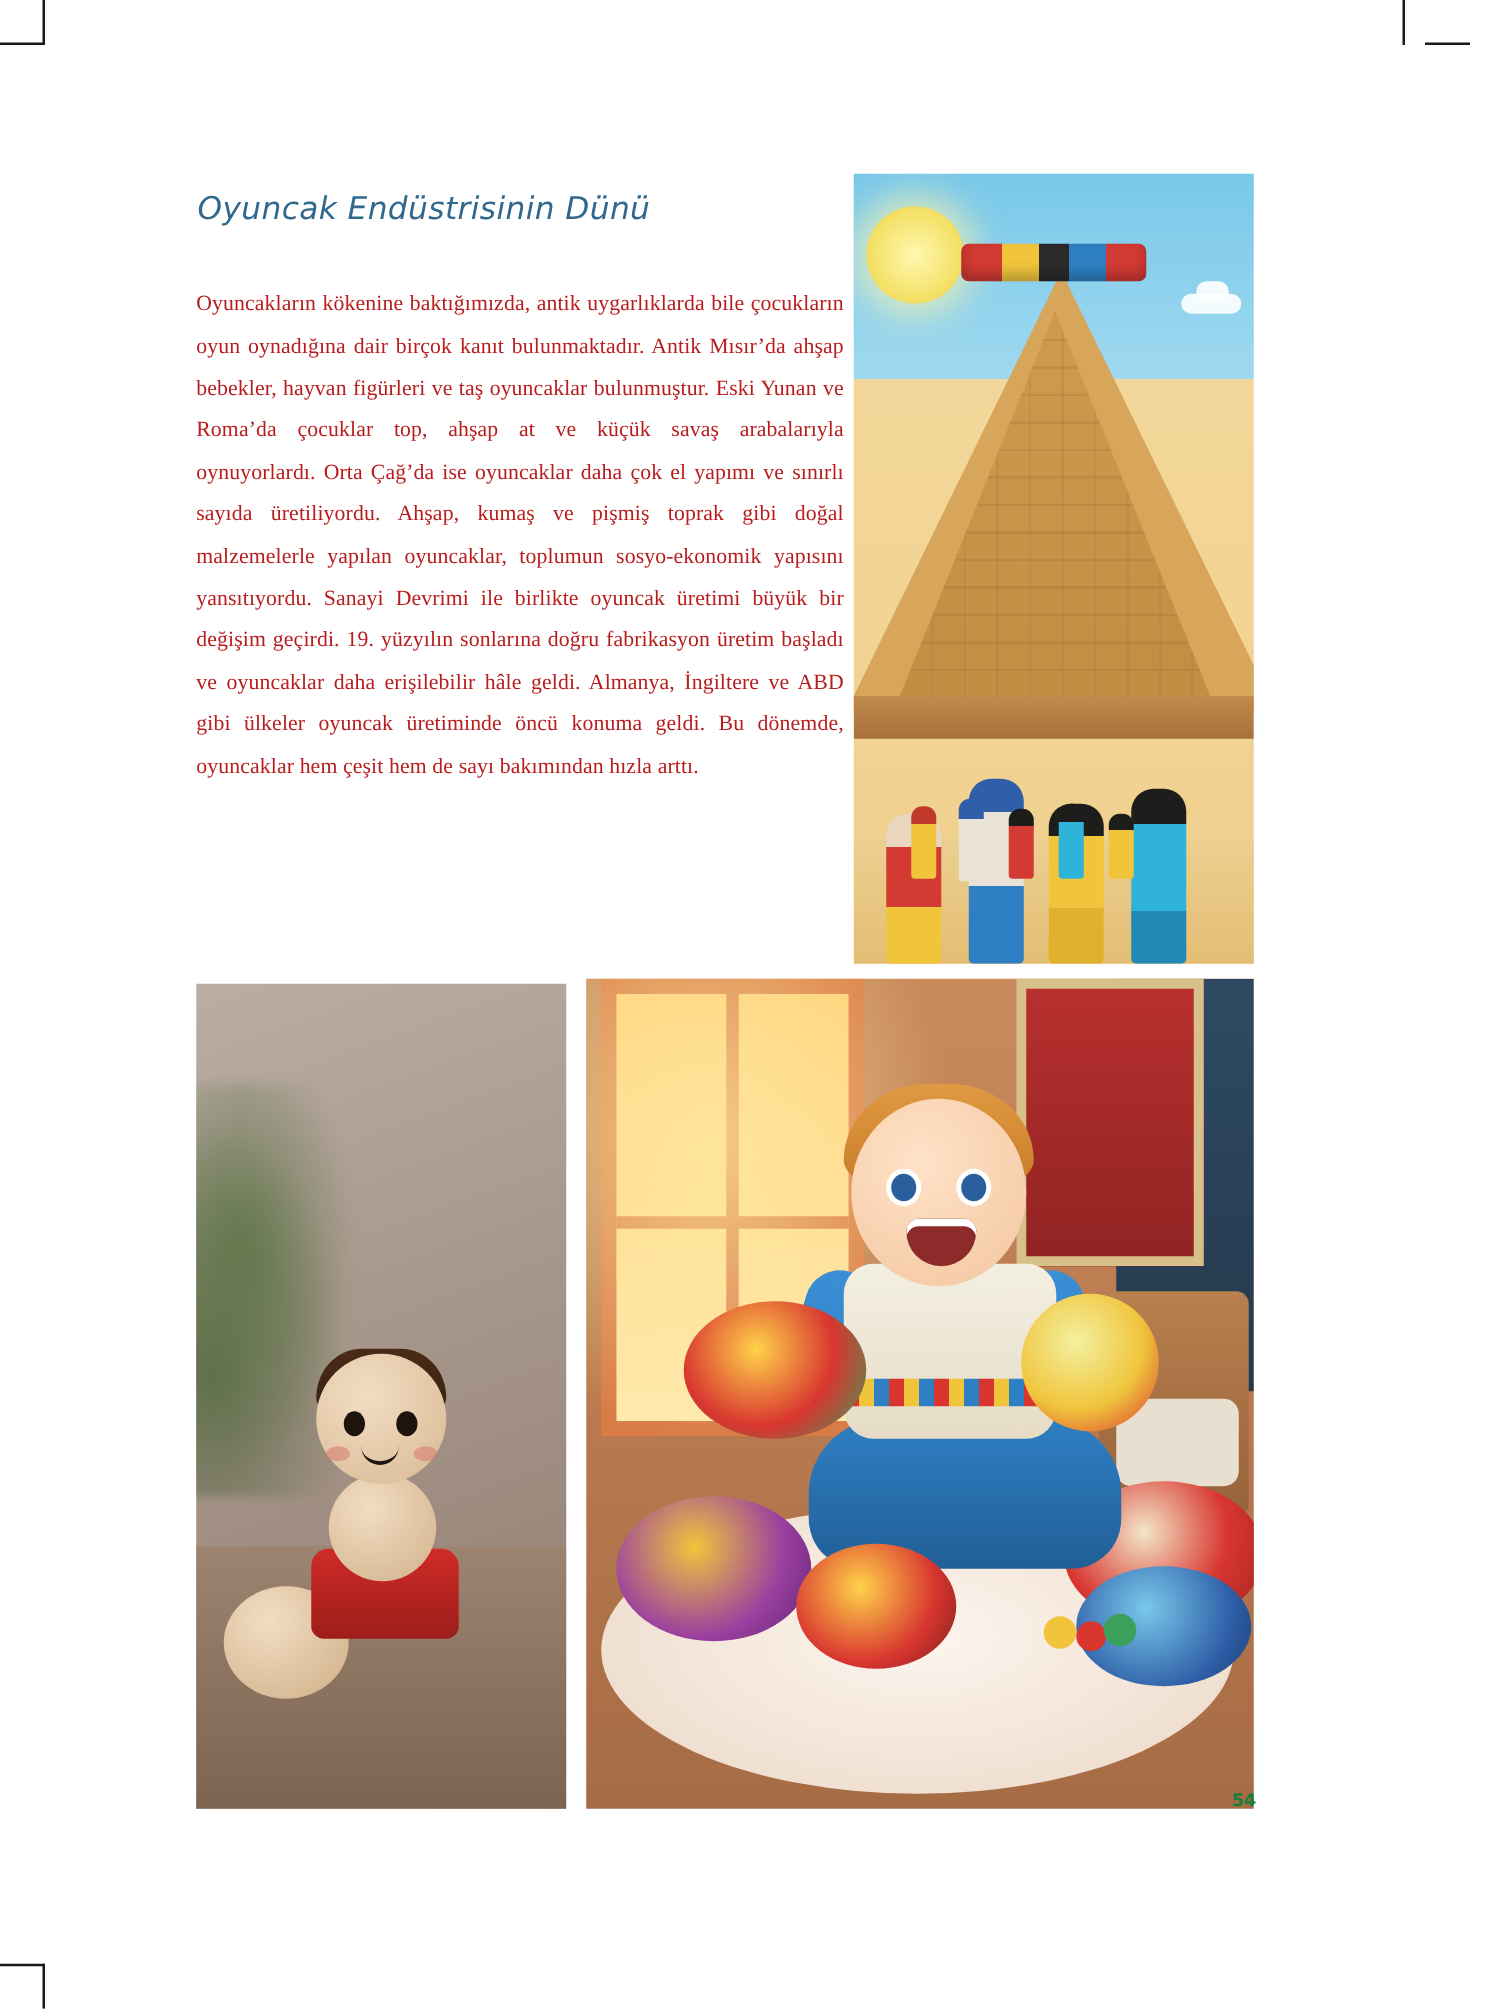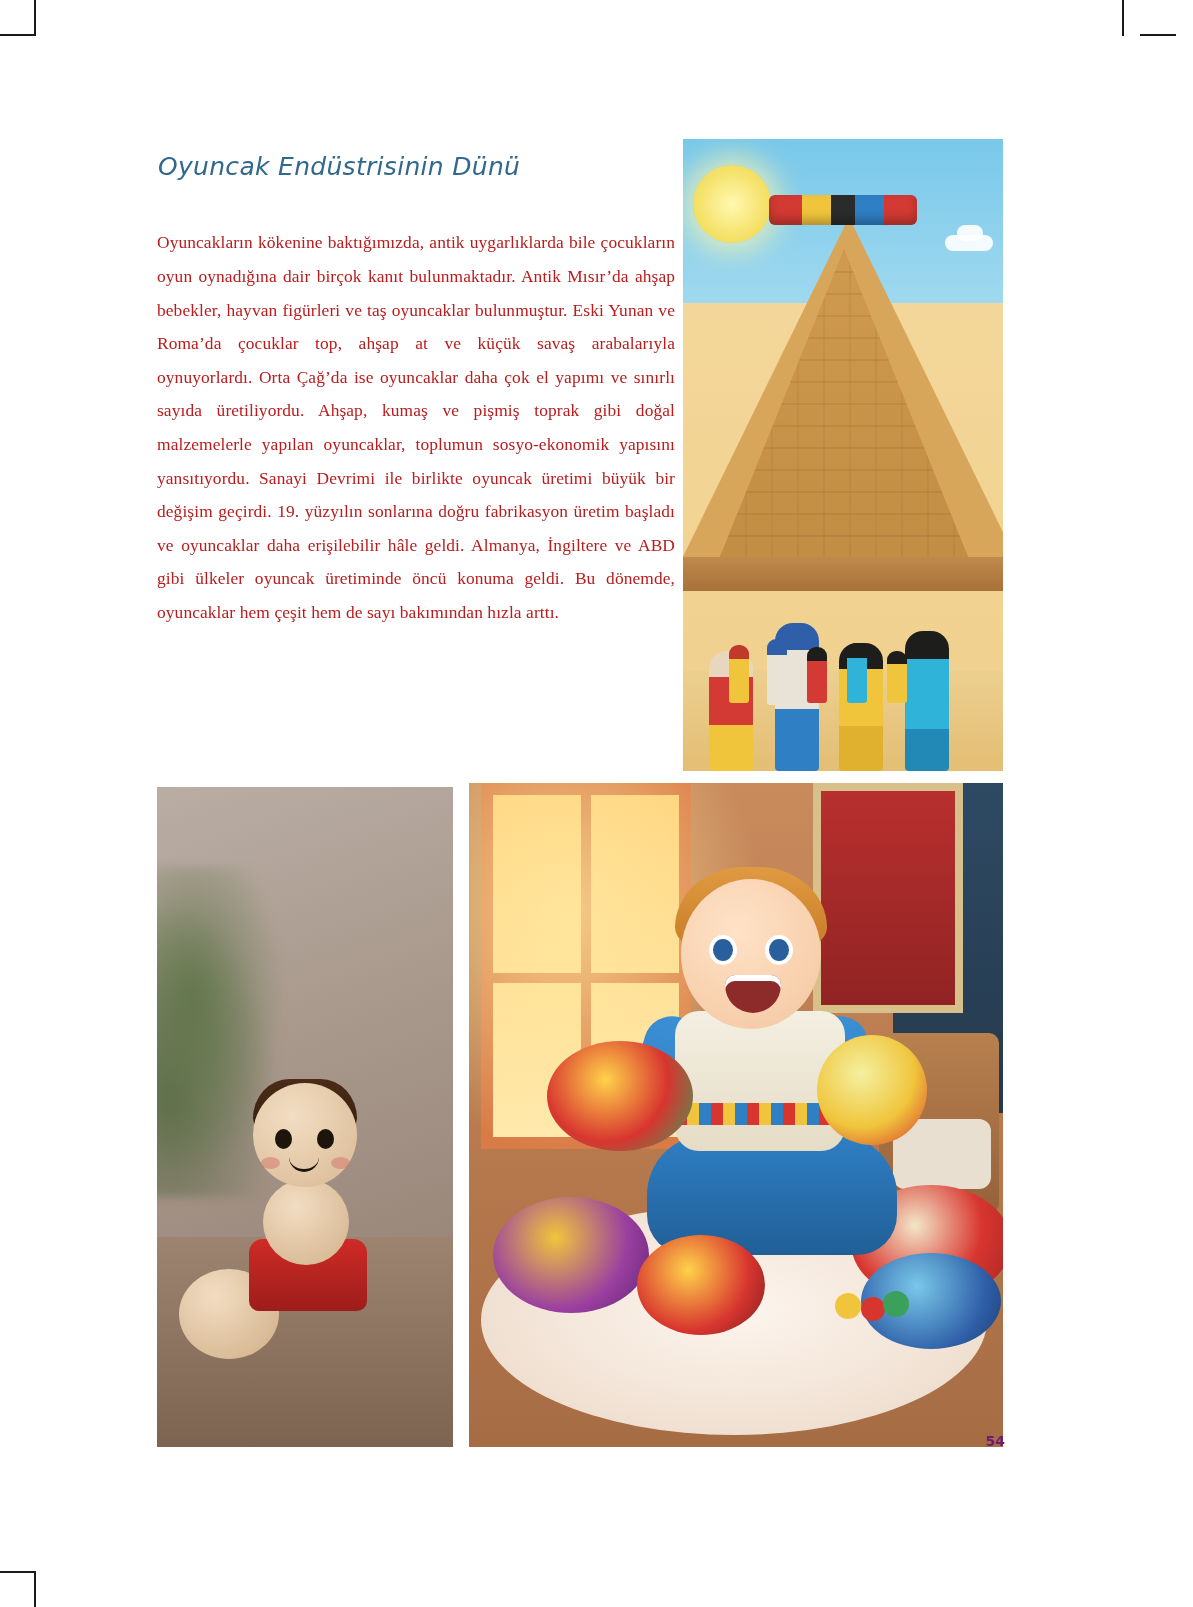--- a/index.html
+++ b/index.html
@@ -377,21 +377,21 @@
   #img-child .b3 { left: 414px; top: 508px; width: 26px; height: 26px; background: #3aa05a; }
 
   
   .page-number {
     position: absolute;
     right: 188px;
     top: 1433px;
     font-family: "DejaVu Sans", sans-serif;
     font-size: 14px;
     font-weight: bold;
-    color: #701a75;
+    color: #15803d;
   }
 </style>
 </head>
 <body>
 
 <div class="crop v" style="left:34px; top:0px;"></div>
 <div class="crop h" style="left:0px; top:34px;"></div>
 <div class="crop v" style="left:1122px; top:0px;"></div>
 <div class="crop h" style="left:1140px; top:34px;"></div>
 <div class="crop v" style="left:34px; top:1571px;"></div>

